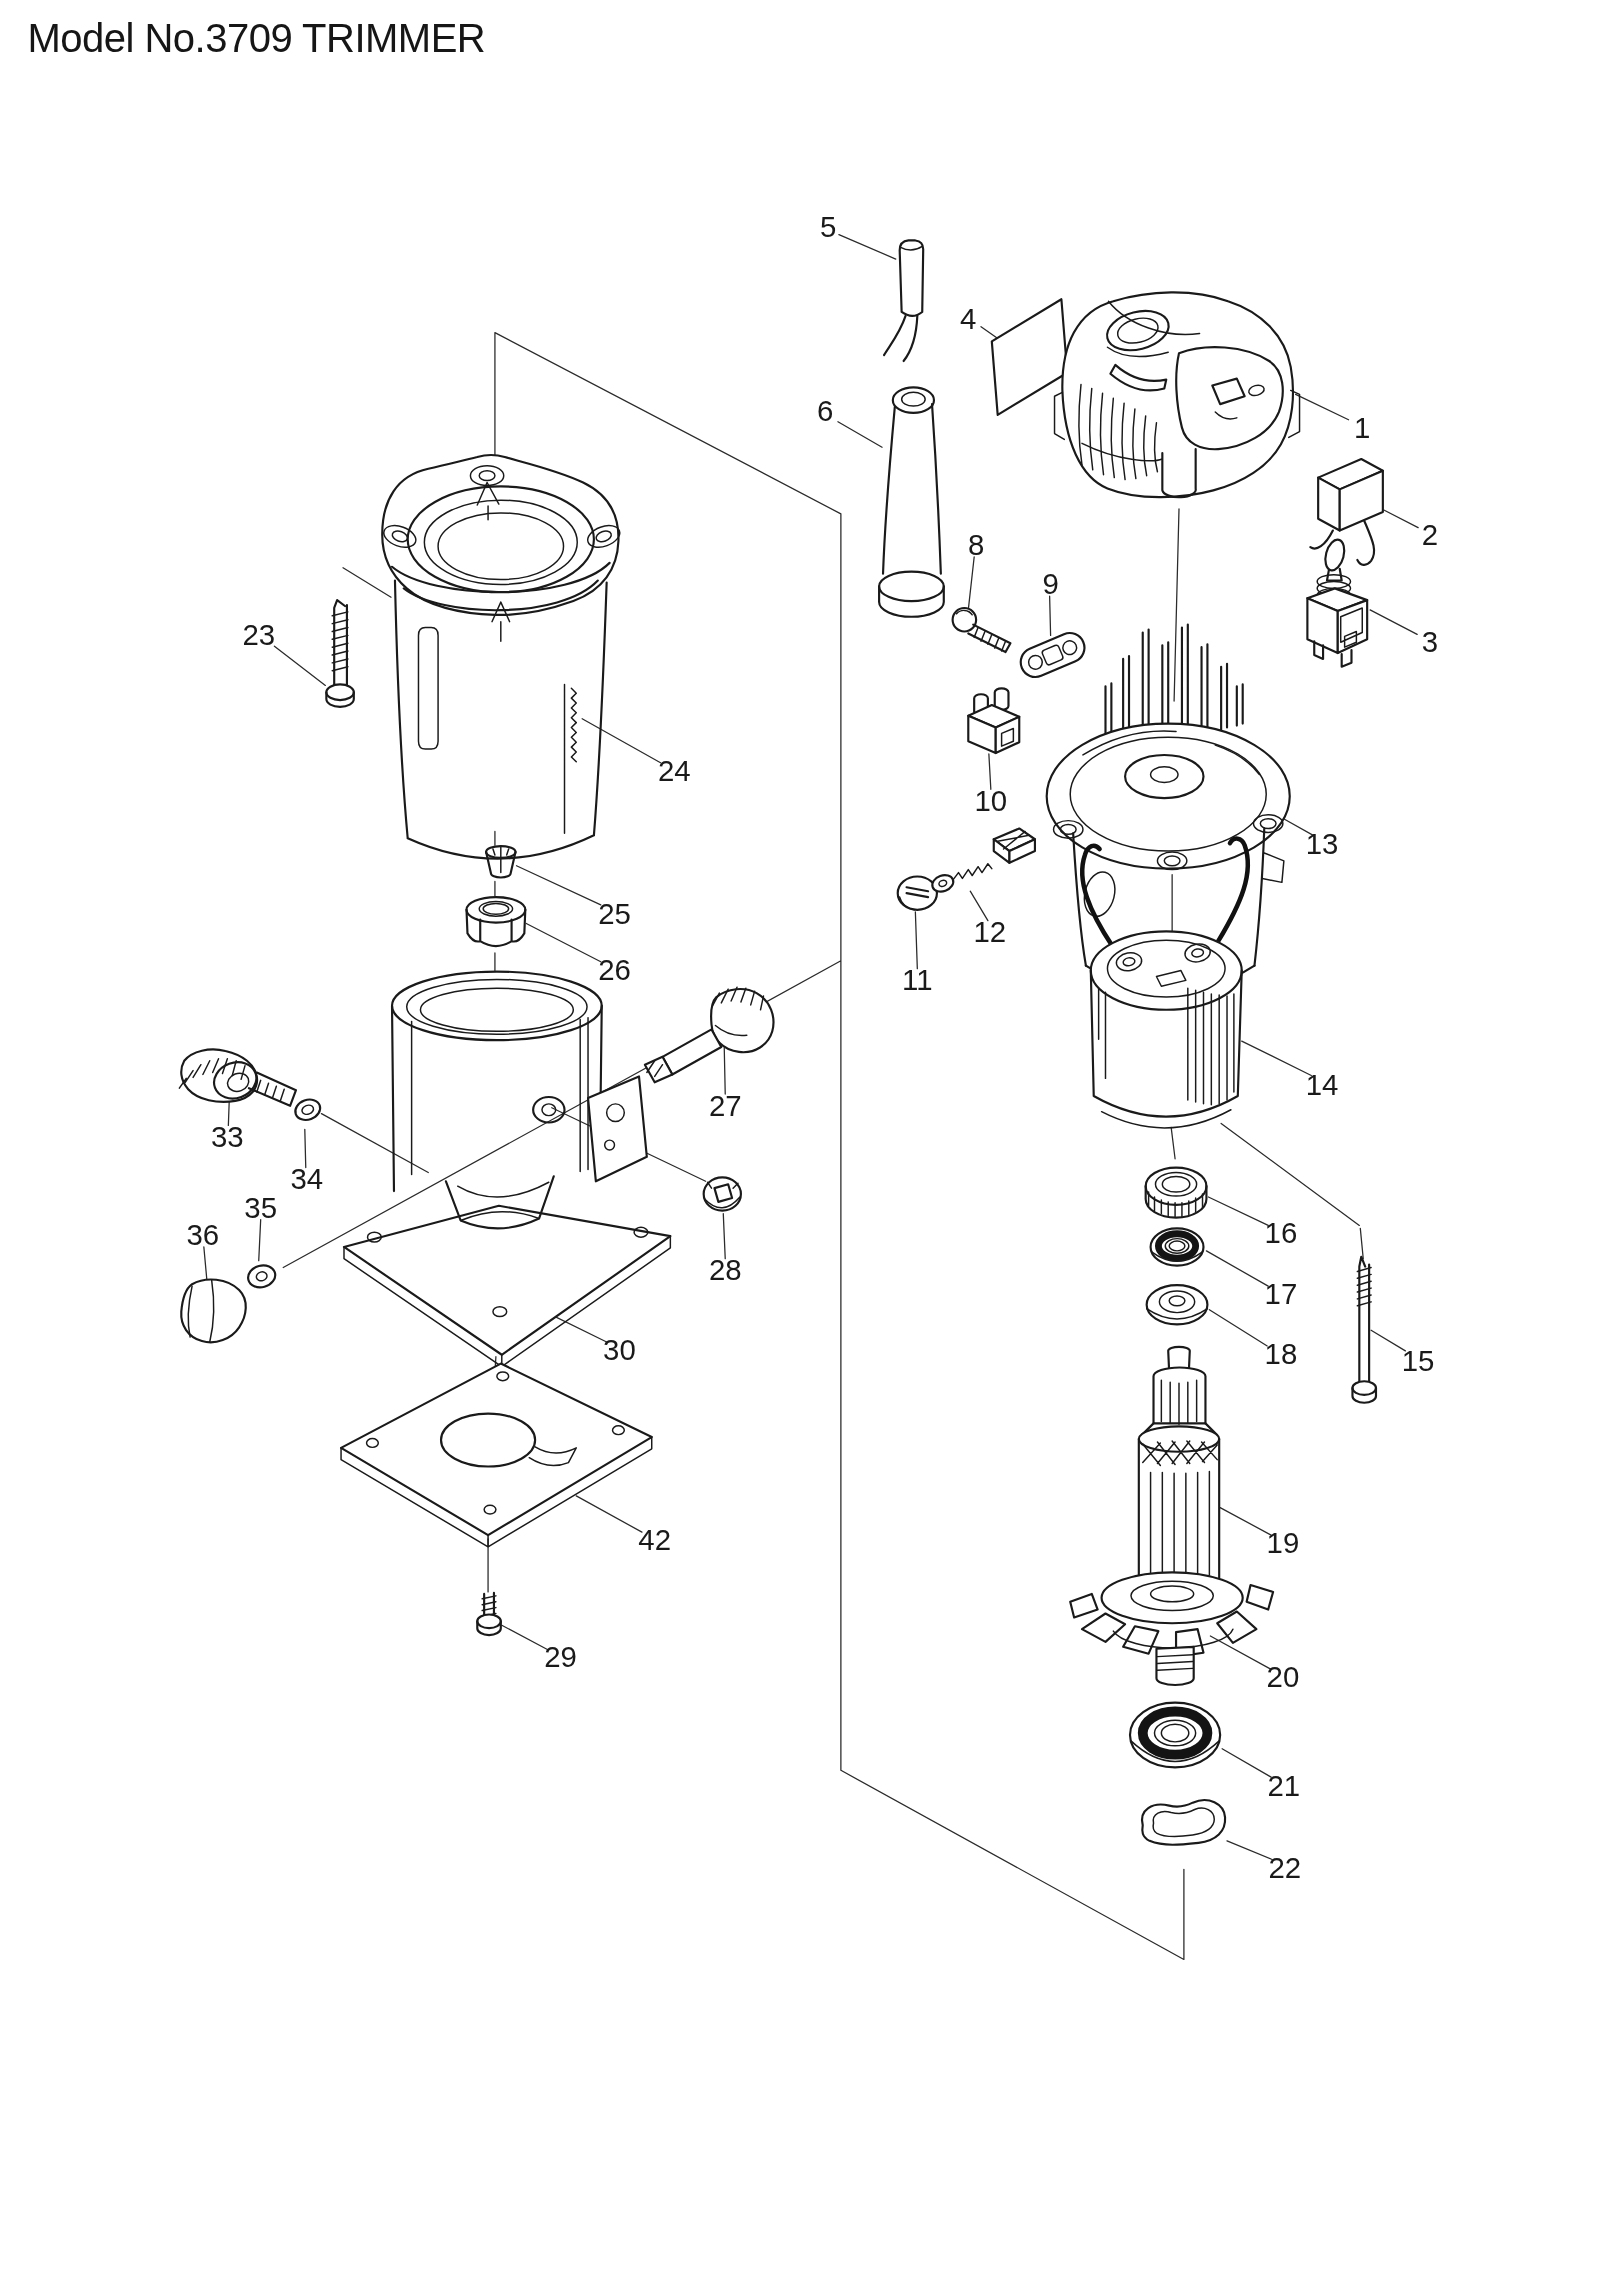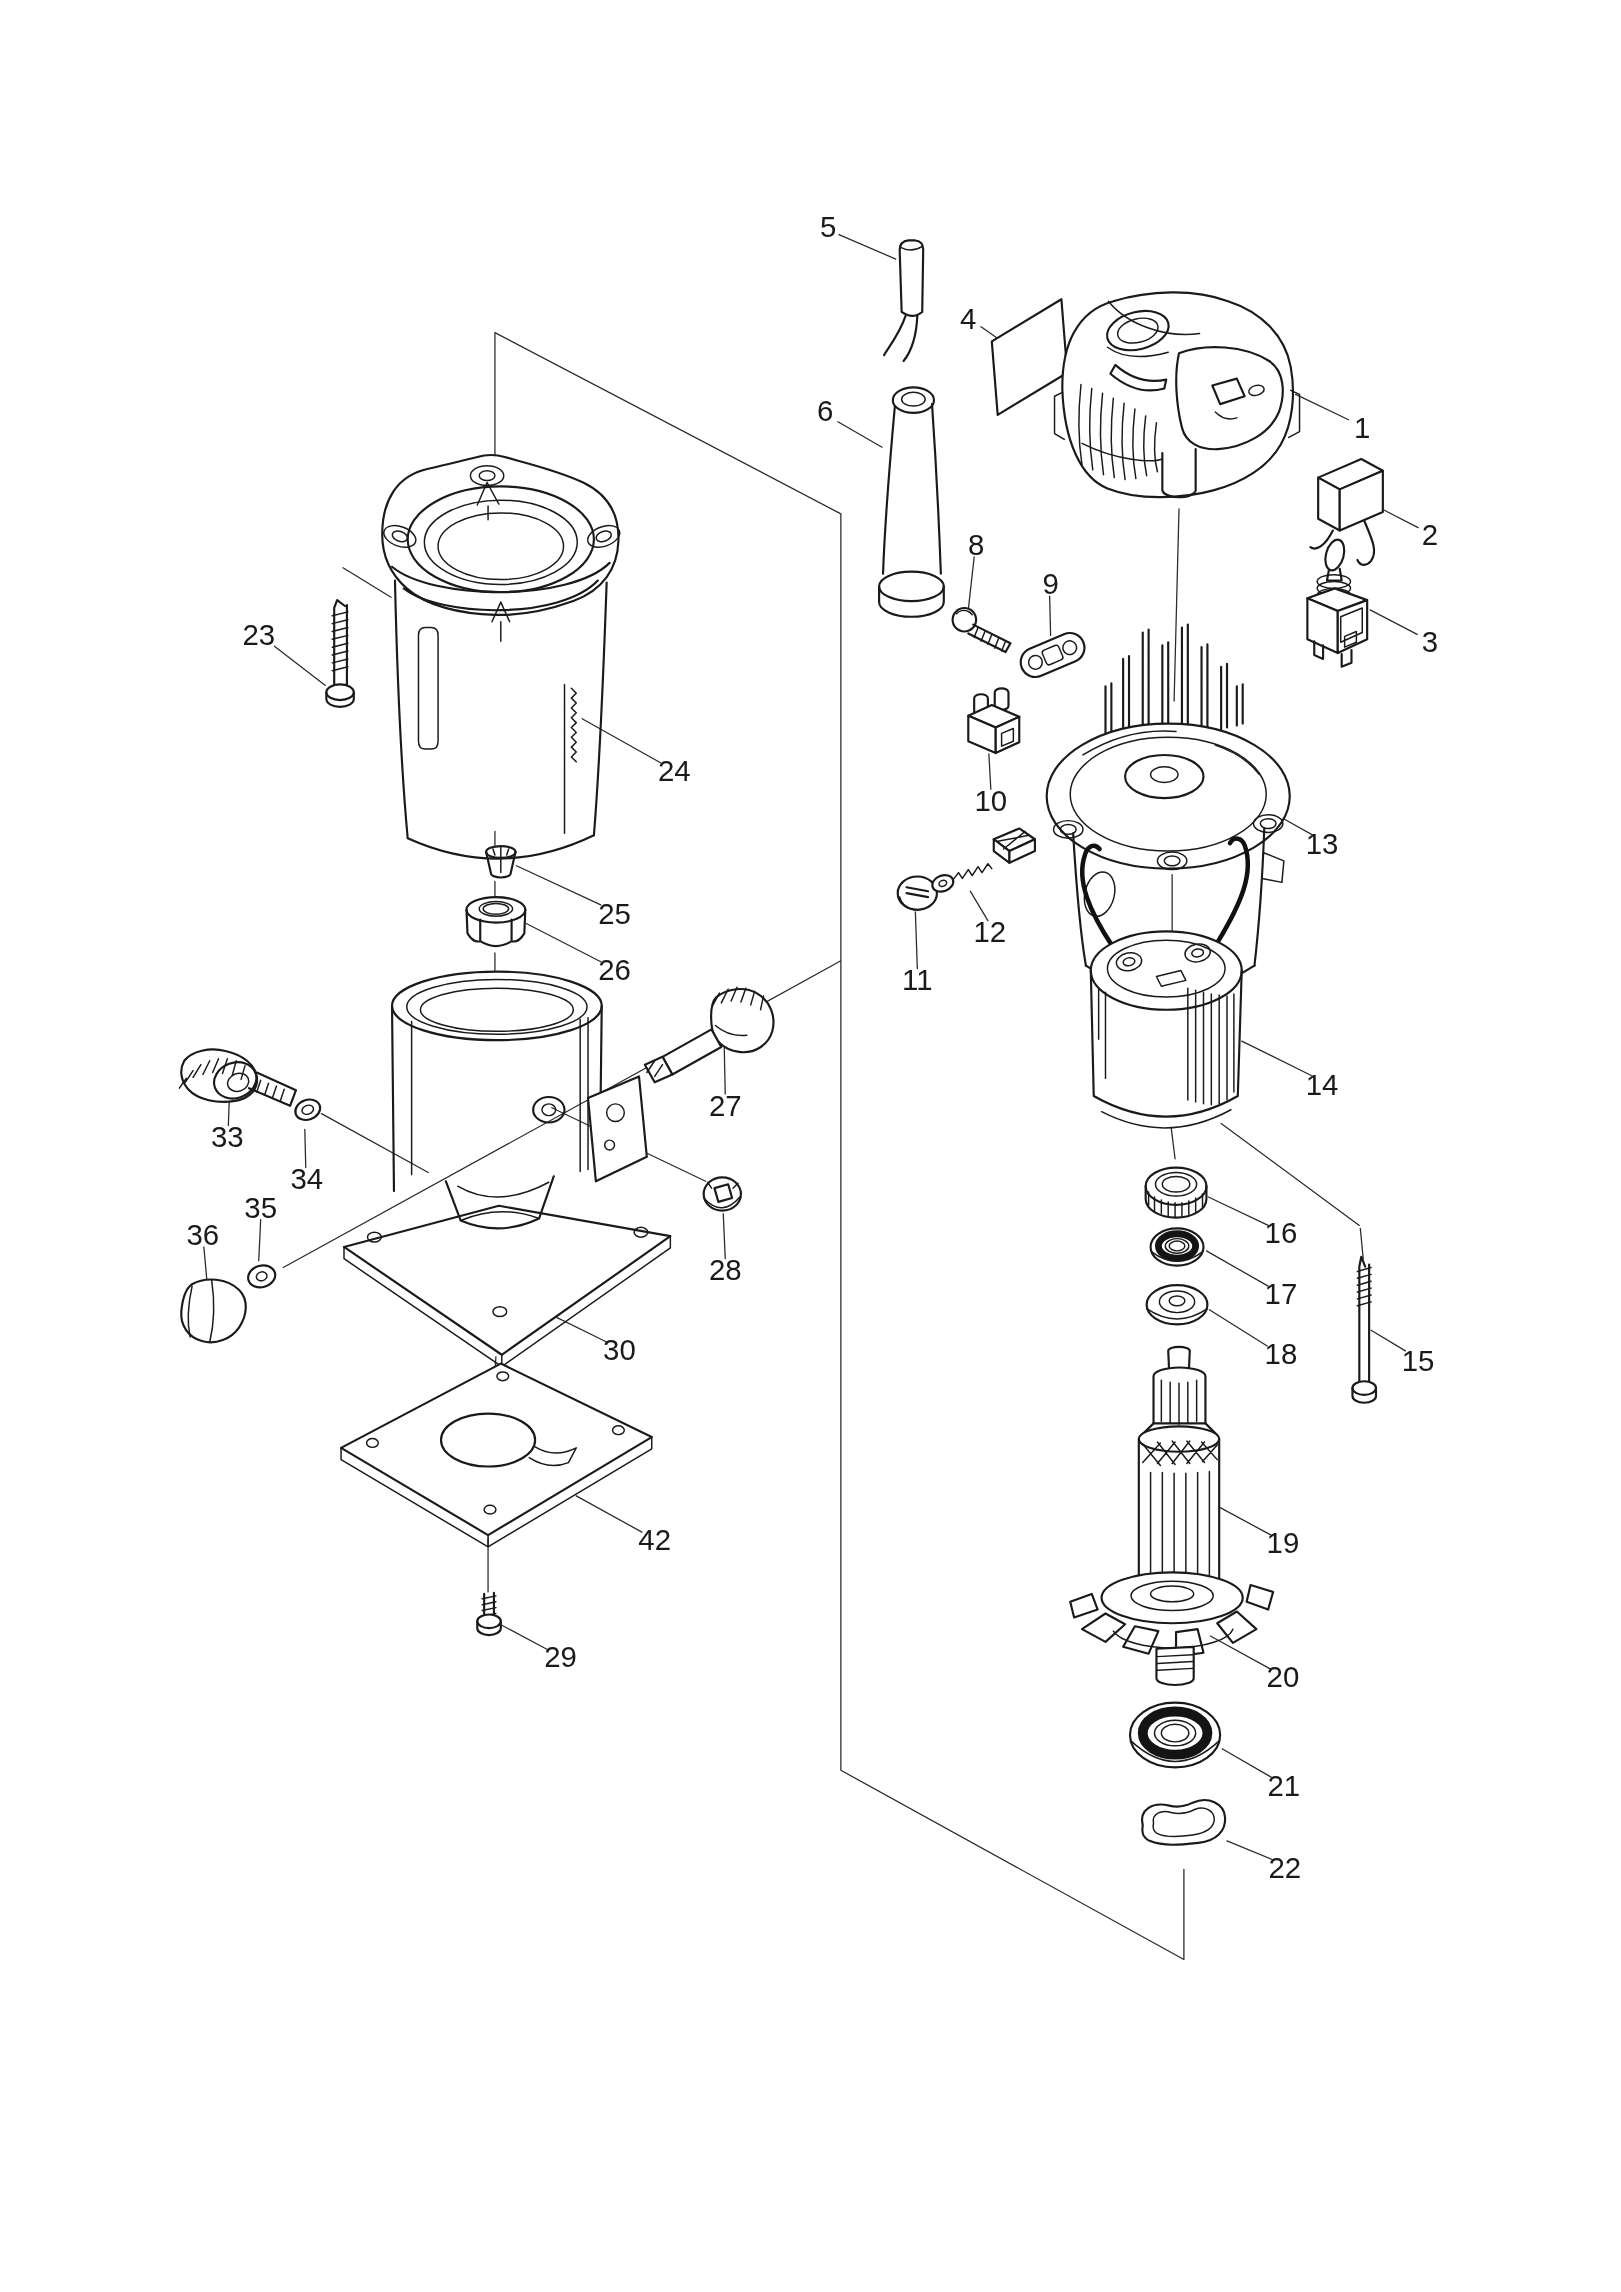--- a/index.html
+++ b/index.html
@@ -13,20 +13,21 @@
   .thin{stroke-width:1.5;}
   .ln{stroke:#2b2b2b;stroke-width:1.3;fill:none;stroke-linecap:round;}
   .wire{stroke:#111;stroke-width:4.6;fill:none;stroke-linecap:round;}
   .ring{stroke:#141414;fill:none;}
   .lbl{font-family:"Liberation Sans",sans-serif;font-size:30px;fill:#1a1a1a;text-anchor:middle;}
 </style>
 </head>
 <body>
 
 <div class="stage">
+  <div class="page-title">Model No.3709 TRIMMER</div>
 
   <svg width="1621" height="2293" viewBox="0 0 1654 2339">
 
     <g>
       <path class="ln" d="M505,339 L505,470 M505,339 L858,524 M858,524 L858,1806 M858,1806 L1208,1999 M1208,1999 L1208,1907
                           M505,848 L505,862 M505,899 L505,914 M505,972 L505,990
                           M506,1384 L501,1462 M498,1570 L498,1624
                           M1203,519 L1198,715 M1196,892 L1196,956 M1195,1150 L1199,1182
                           M858,980 L289,1293
                           M350,579 L399,609

